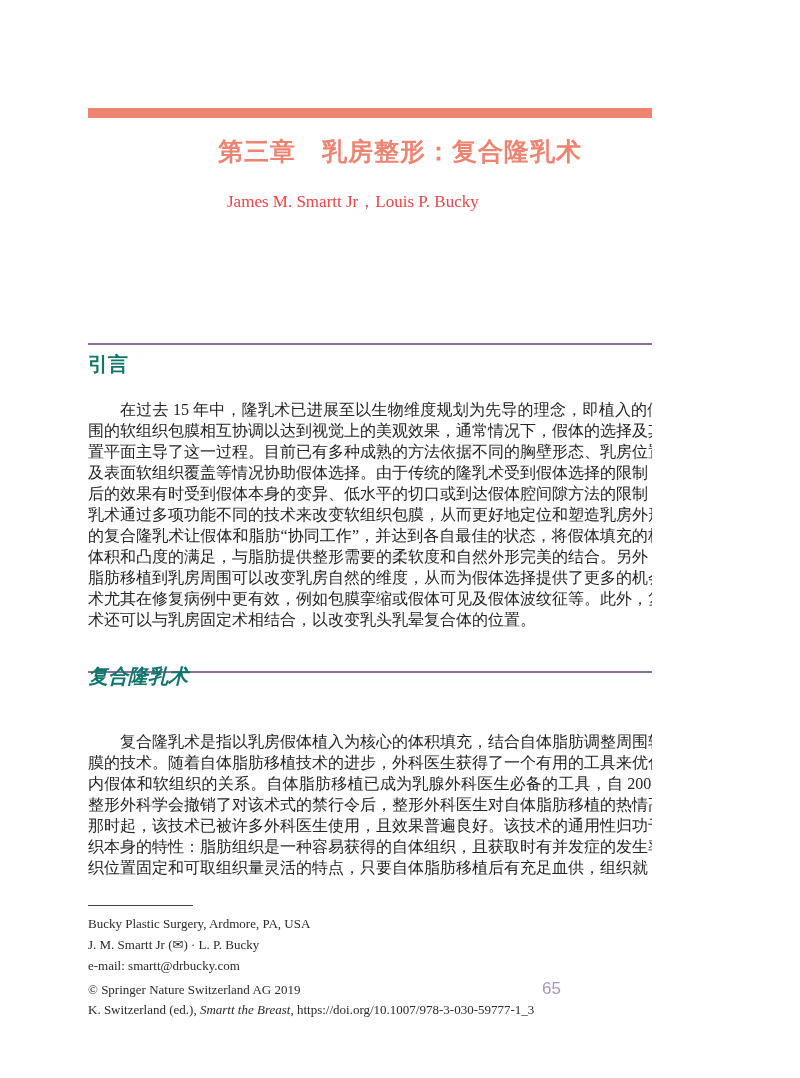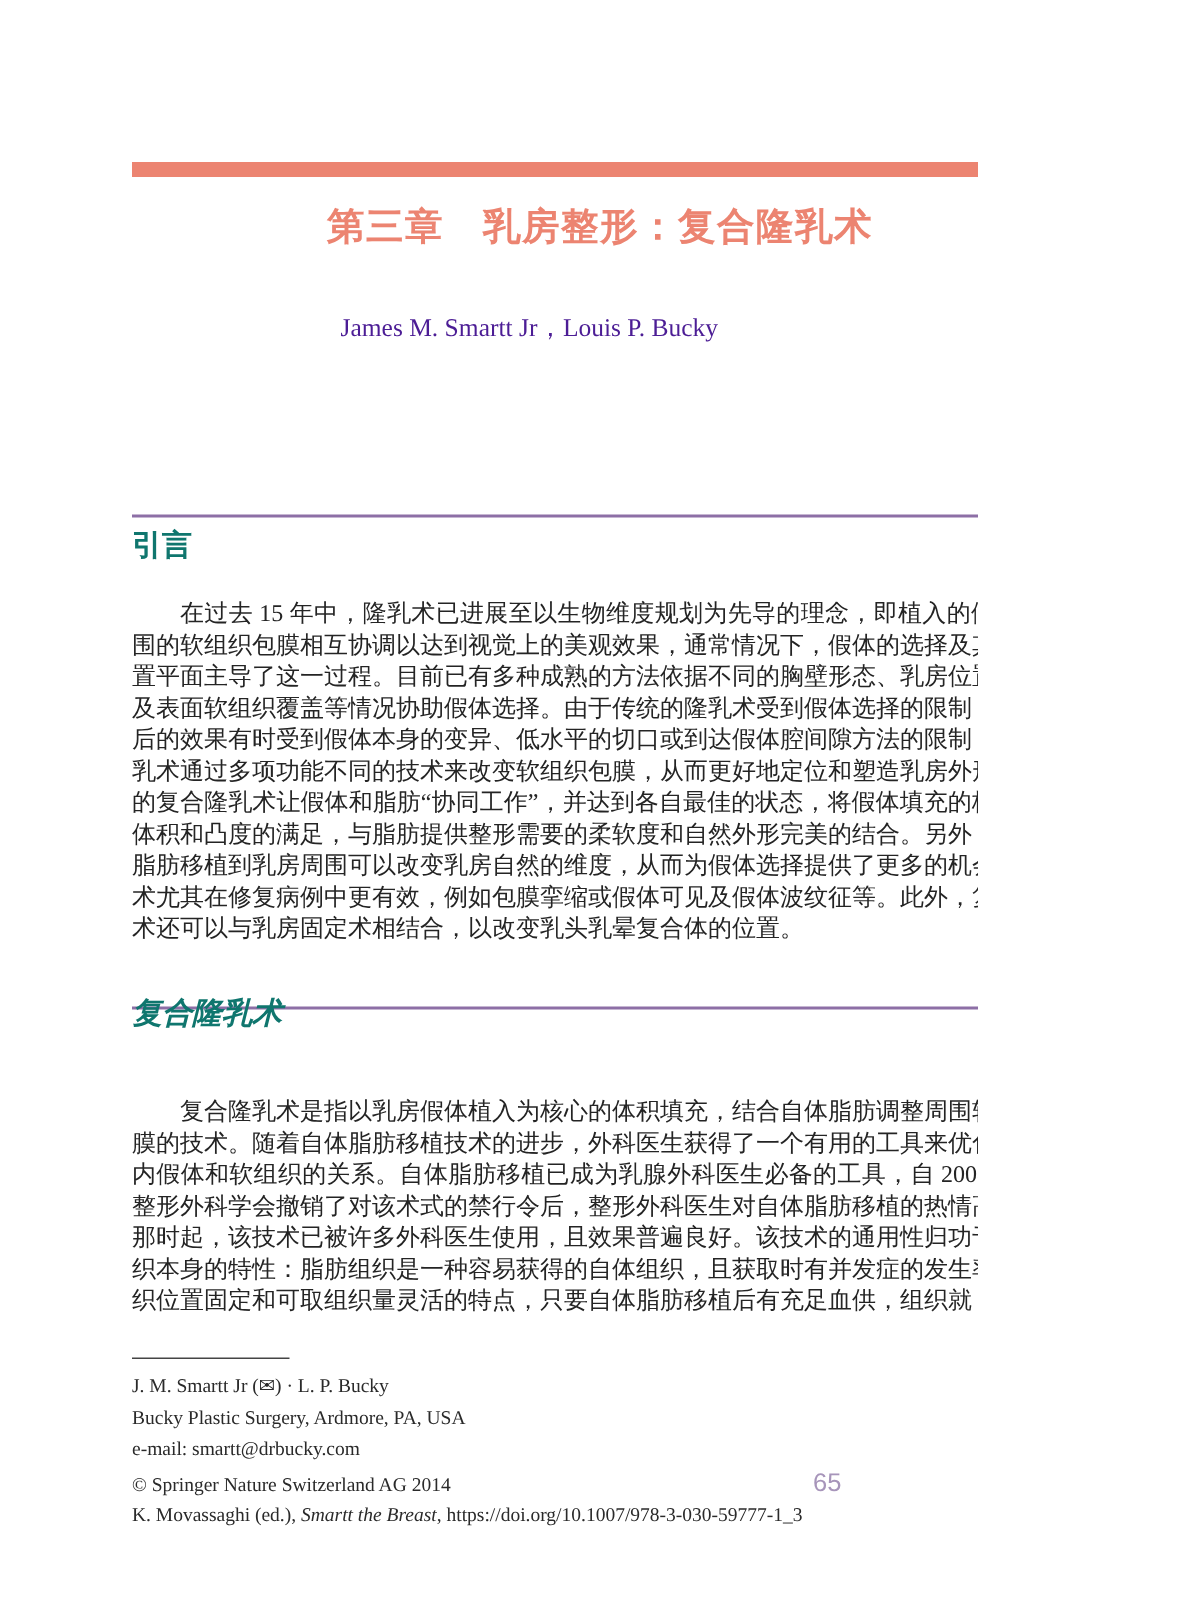--- a/index.html
+++ b/index.html
@@ -37,22 +37,21 @@
     line-height: 34px;
     letter-spacing: 1px;
     color: #EC8471;
   }
   .authors {
     position: absolute;
     left: 227px;
     top: 186px;
     font-size: 17px;
     line-height: 32px;
-    color: #4c1d95;
-    margin-top: 17px;
+    color: #ef4444;
   }
   .rule {
     position: absolute;
     left: 88px;
     width: 622px;
     height: 2px;
     background: #8D6FA6;
   }
   .rule-1 { top: 343px; }
   .rule-2 { top: 671px; }
@@ -131,27 +130,27 @@
   <div class="rule rule-1"></div>
   <h2 class="section-heading heading-1">引言</h2>
   <p class="body-para para-1">在过去 15 年中，隆乳术已进展至以生物维度规划为先导的理念，即植入的假体与周围的软组织包膜相互协调以达到视觉上的美观效果，通常情况下，假体的选择及其三维放置平面主导了这一过程。目前已有多种成熟的方法依据不同的胸壁形态、乳房位置和大小及表面软组织覆盖等情况协助假体选择。由于传统的隆乳术受到假体选择的限制，隆乳术后的效果有时受到假体本身的变异、低水平的切口或到达假体腔间隙方法的限制，复合隆乳术通过多项功能不同的技术来改变软组织包膜，从而更好地定位和塑造乳房外形。理想的复合隆乳术让假体和脂肪“协同工作”，并达到各自最佳的状态，将假体填充的核心——体积和凸度的满足，与脂肪提供整形需要的柔软度和自然外形完美的结合。另外，将自体脂肪移植到乳房周围可以改变乳房自然的维度，从而为假体选择提供了更多的机会。该技术尤其在修复病例中更有效，例如包膜挛缩或假体可见及假体波纹征等。此外，复合隆乳术还可以与乳房固定术相结合，以改变乳头乳晕复合体的位置。</p>
 
   <div class="rule rule-2"></div>
   <h2 class="section-heading heading-2">复合隆乳术</h2>
   <p class="body-para para-2">复合隆乳术是指以乳房假体植入为核心的体积填充，结合自体脂肪调整周围软组织包膜的技术。随着自体脂肪移植技术的进步，外科医生获得了一个有用的工具来优化患者体内假体和软组织的关系。自体脂肪移植已成为乳腺外科医生必备的工具，自 2008 年美国整形外科学会撤销了对该术式的禁行令后，整形外科医生对自体脂肪移植的热情高涨，从那时起，该技术已被许多外科医生使用，且效果普遍良好。该技术的通用性归功于脂肪组织本身的特性：脂肪组织是一种容易获得的自体组织，且获取时有并发症的发生率低、组织位置固定和可取组织量灵活的特点，只要自体脂肪移植后有充足血供，组织就</p>
 
   <div class="footnote-rule"></div>
   <div class="footnote">
+    <div>Bucky Plastic Surgery, Ardmore, PA, USA</div>
     <div>J. M. Smartt Jr (✉) · L. P. Bucky</div>
-    <div>Bucky Plastic Surgery, Ardmore, PA, USA</div>
     <div>e-mail: smartt@drbucky.com</div>
   </div>
 
   <div class="imprint">
-    <div>© Springer Nature Switzerland AG 2014</div>
+    <div>© Springer Nature Switzerland AG 2019</div>
     <div>
-      <span>K. Movassaghi (ed.), </span><span class="italic">Smartt the Breast</span><span>, https://doi.org/10.1007/978-3-030-59777-1_3</span>
+      <span>K. Switzerland (ed.), </span><span class="italic">Smartt the Breast</span><span>, https://doi.org/10.1007/978-3-030-59777-1_3</span>
     </div>
   </div>
 
   <div class="page-number">65</div>
 
 </div>
 
 </body></html>

